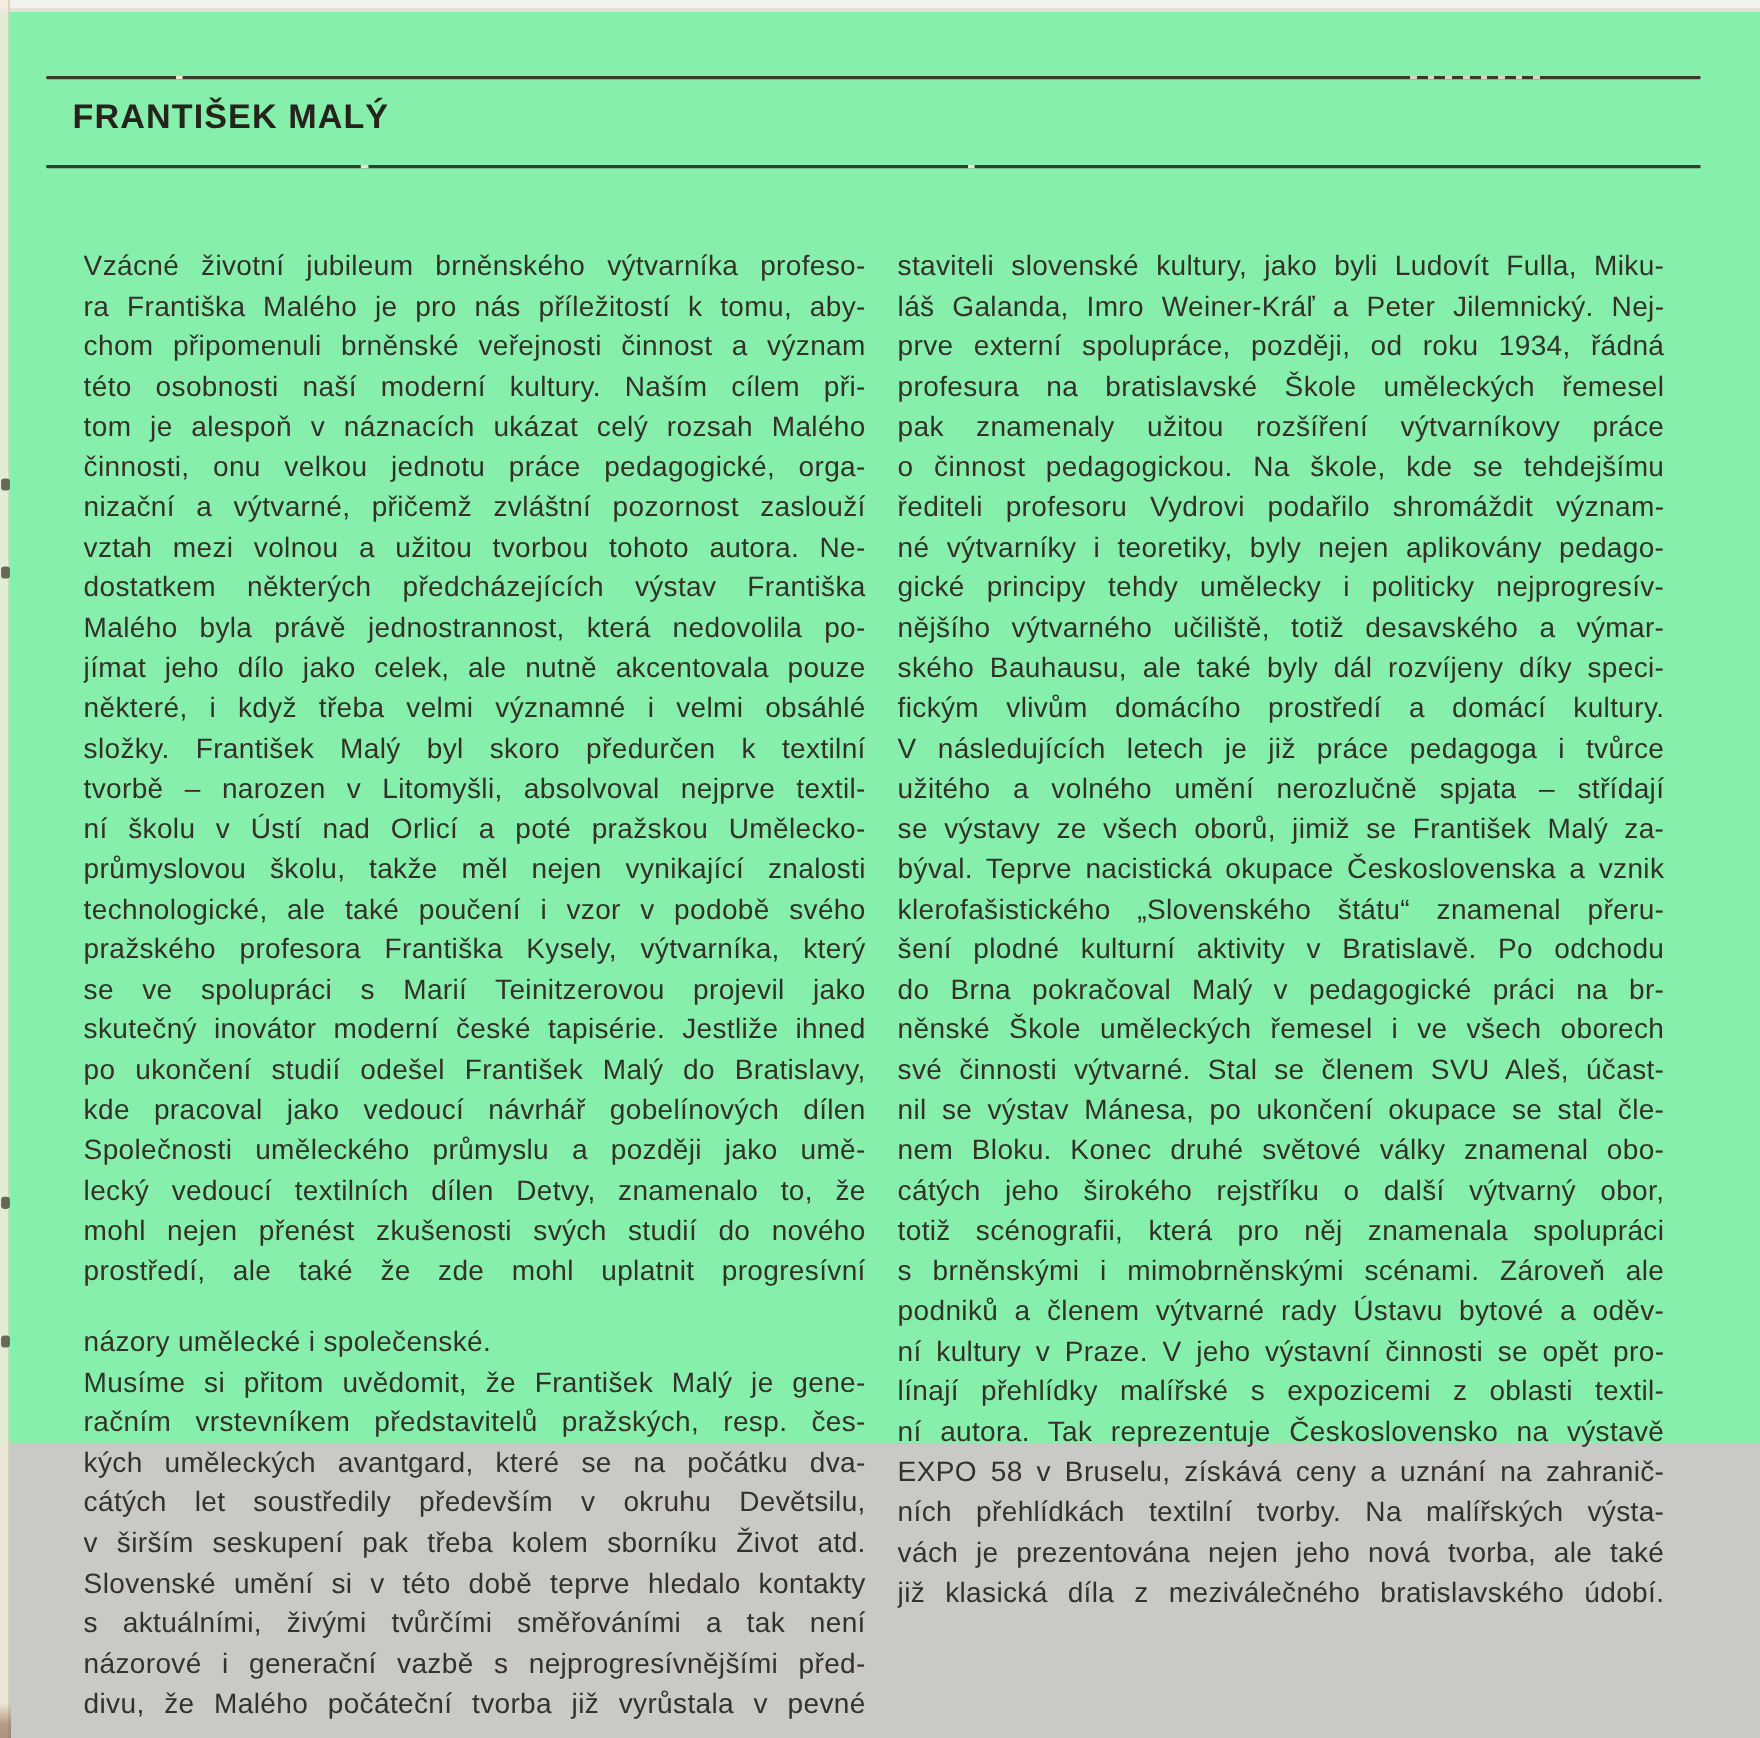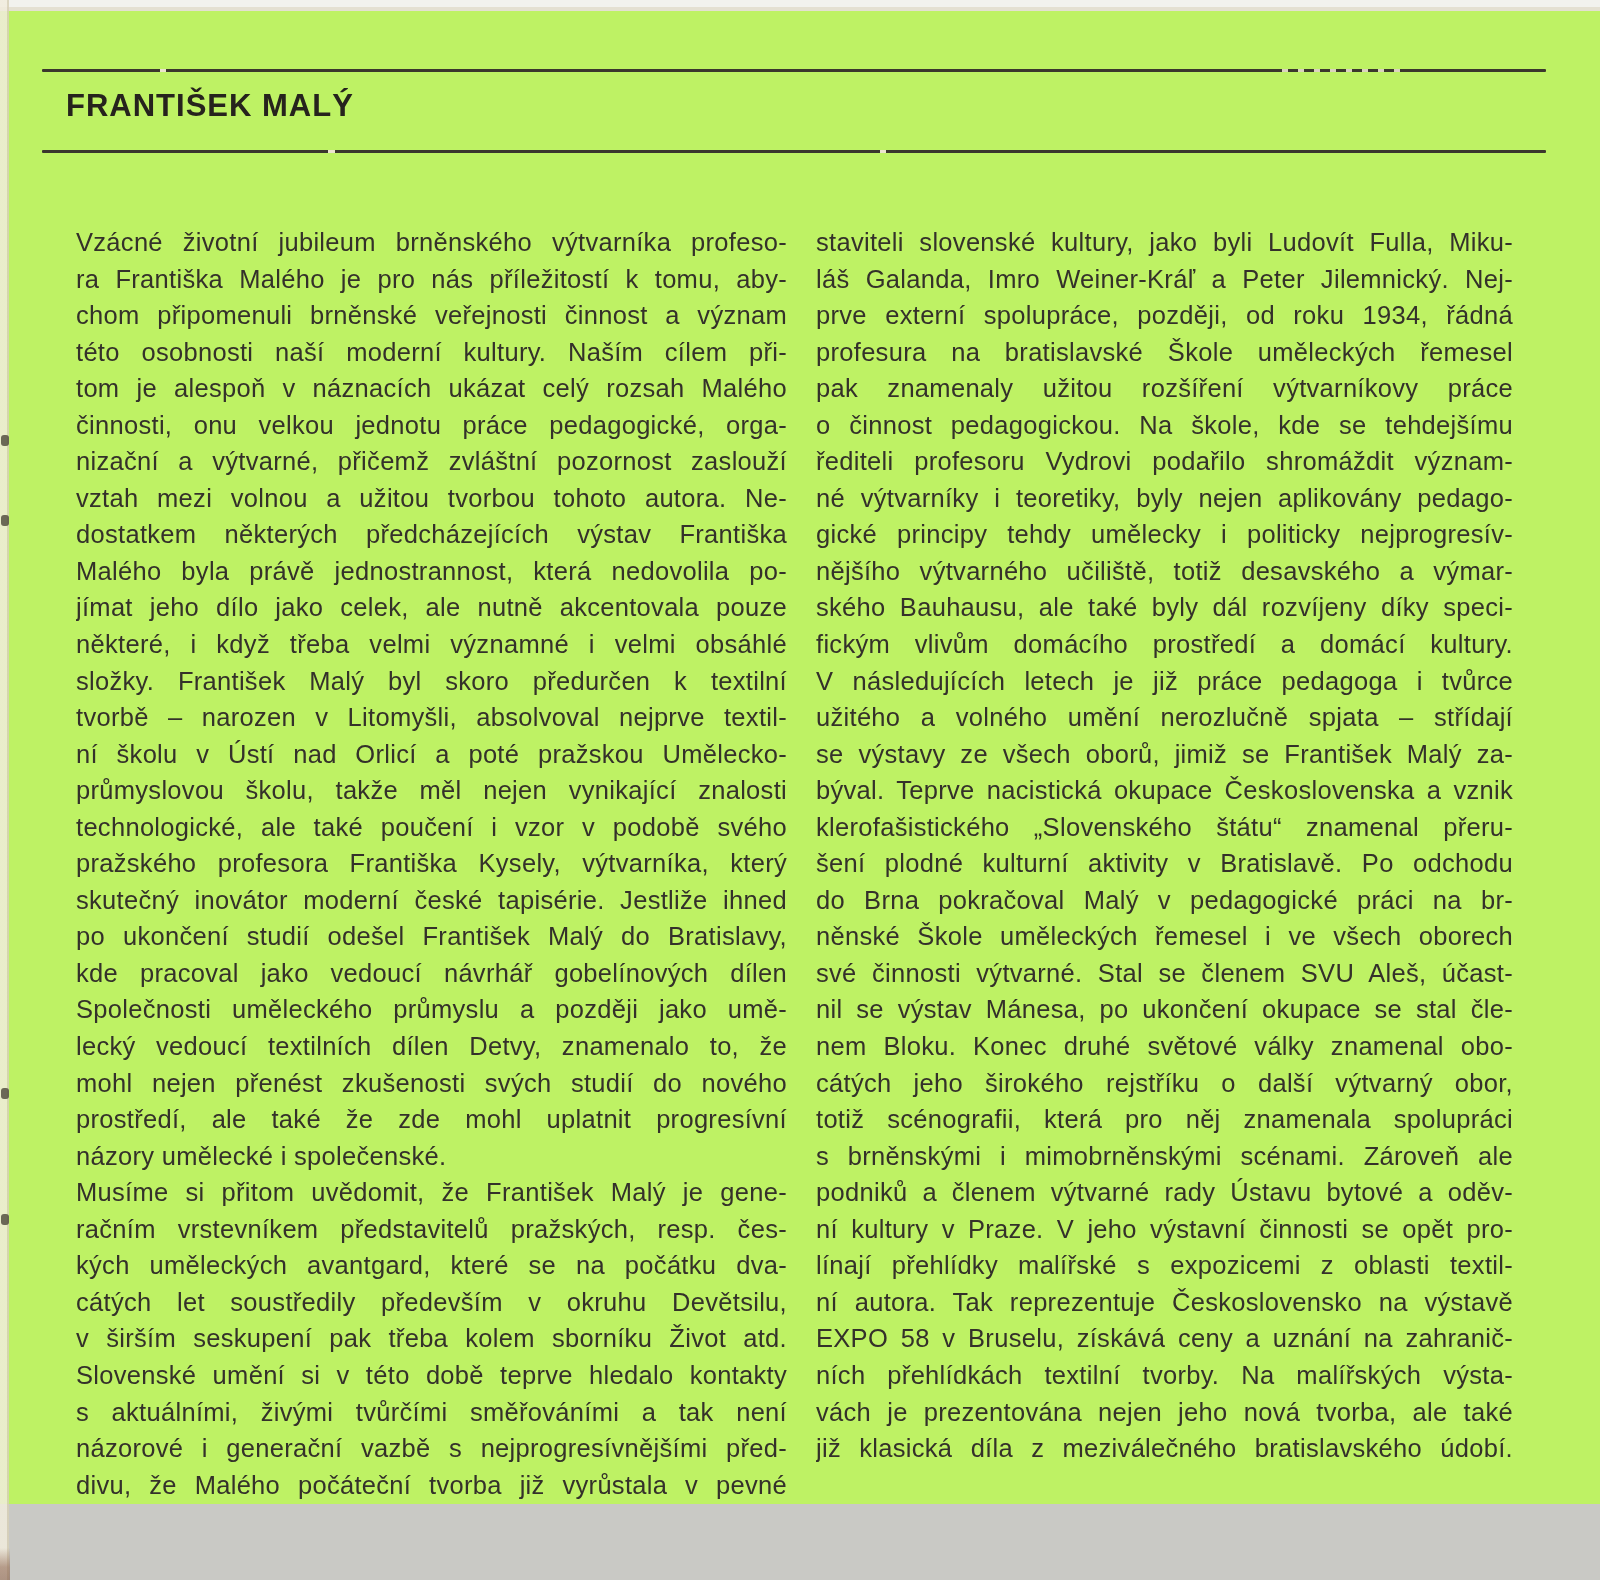--- a/index.html
+++ b/index.html
@@ -8,22 +8,22 @@
     width: 1600px;
     height: 1580px;
     background: #c9c9c5;
     overflow: hidden;
     font-family: "Liberation Sans", sans-serif;
   }
   .page {
     position: absolute;
     left: 0; top: 0;
     width: 1600px;
-    height: 1504px;
-    background: #bef264;
+    height: 1312px;
+    background: #86efac;
   }
   
   .top-band {
     position: absolute;
     left: 0; top: 0;
     width: 1600px;
     height: 13px;
     background: linear-gradient(to bottom, #f2f2ee 0 7px, #e4e0d2 7px 11px, rgba(0,0,0,0) 11px);
   }
   
@@ -97,20 +97,21 @@
     font-size: 25.5px;
     line-height: 36.55px;
     letter-spacing: 0.3px;
     white-space: normal;
     text-align: justify;
     text-align-last: justify;
   }
   .line.nofull {
     text-align: right;
     text-align-last: left;
+    margin-top: 28px;
   }
 </style>
 </head>
 <body>
 
 <div class="page">
 
   <div class="top-band"></div>
   <div class="edge-left"></div>
 
@@ -136,20 +137,21 @@
       <div class="line">dostatkem některých předcházejících výstav Františka</div>
       <div class="line">Malého byla právě jednostrannost, která nedovolila po-</div>
       <div class="line">jímat jeho dílo jako celek, ale nutně akcentovala pouze</div>
       <div class="line">některé, i když třeba velmi významné i velmi obsáhlé</div>
       <div class="line">složky. František Malý byl skoro předurčen k textilní</div>
       <div class="line">tvorbě – narozen v Litomyšli, absolvoval nejprve textil-</div>
       <div class="line">ní školu v Ústí nad Orlicí a poté pražskou Umělecko-</div>
       <div class="line">průmyslovou školu, takže měl nejen vynikající znalosti</div>
       <div class="line">technologické, ale také poučení i vzor v podobě svého</div>
       <div class="line">pražského profesora Františka Kysely, výtvarníka, který</div>
+      <div class="line">se ve spolupráci s Marií Teinitzerovou projevil jako</div>
       <div class="line">skutečný inovátor moderní české tapisérie. Jestliže ihned</div>
       <div class="line">po ukončení studií odešel František Malý do Bratislavy,</div>
       <div class="line">kde pracoval jako vedoucí návrhář gobelínových dílen</div>
       <div class="line">Společnosti uměleckého průmyslu a později jako umě-</div>
       <div class="line">lecký vedoucí textilních dílen Detvy, znamenalo to, že</div>
       <div class="line">mohl nejen přenést zkušenosti svých studií do nového</div>
       <div class="line">prostředí, ale také že zde mohl uplatnit progresívní</div>
       <div class="line nofull">názory umělecké i společenské.</div>
       <div class="line">Musíme si přitom uvědomit, že František Malý je gene-</div>
       <div class="line">račním vrstevníkem představitelů pražských, resp. čes-</div>

